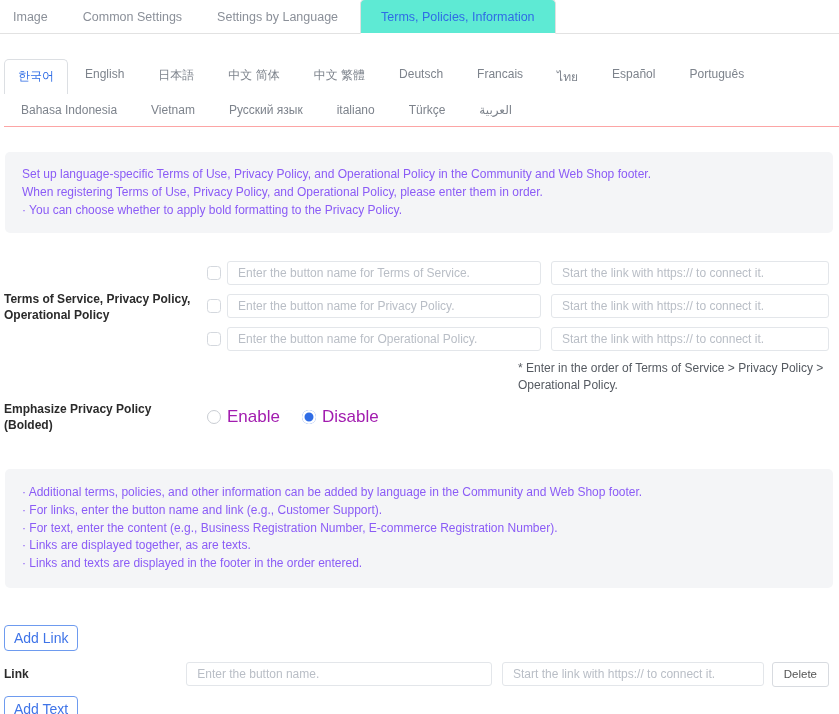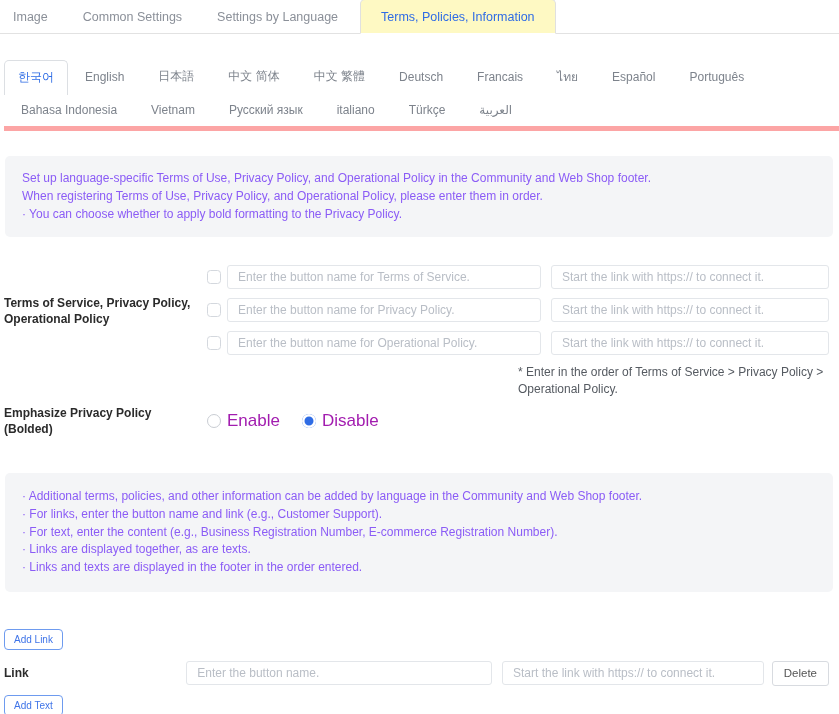--- a/index.html
+++ b/index.html
@@ -12,27 +12,27 @@
   }
 
   
   .top-tabs { display:flex; align-items:flex-end; border-bottom:1px solid #e2e2e2; height:34px; }
   .top-tab {
     padding:10px 13px 9px; color:#8b9099; font-size:12.5px; cursor:pointer; white-space:nowrap;
   }
   .top-tab + .top-tab { margin-left:9px; }
   .top-tab.active {
     color:#2f6ce5; border:1px solid #e0e0e0; border-bottom:1px solid #fff;
-    border-radius:5px 5px 0 0; background:#fef9c3; margin-bottom:-1px; padding:10px 20px 9px;
+    border-radius:5px 5px 0 0; background:#5eead4; margin-bottom:-1px; padding:10px 20px 9px;
   }
 
   
   .lang-bar {
-    display:flex; flex-wrap:wrap; align-items:center;
-    margin:25px 0 0 4px; border-bottom:5px solid #fca5a5;
+    display:flex; flex-wrap:wrap; align-items:flex-start;
+    margin:25px 0 0 4px; border-bottom:1px solid #fca5a5;
   }
   .lang-tab {
     padding:8px 17px 9px; color:#7d838c; font-size:12px; cursor:pointer; white-space:nowrap;
   }
   .lang-tab.active {
     color:#2f6ce5; border:1px solid #dcdfe3; border-bottom:none;
     border-radius:5px 5px 0 0; background:#fff; padding:8px 13px 9px;
   }
 
   
@@ -73,21 +73,21 @@
   }
   .radio.selected {
     border:none; background:#2f6ce5; box-shadow:inset 0 0 0 2.5px #fff;
     width:14px; height:14px;
   }
   .radio-label { color:#a21caf; font-size:17px; }
 
   
   .outline-btn {
     display:inline-block; border:1px solid #6e9bef; color:#3f74e8; background:#fff;
-    border-radius:4px; font-size:10px; padding:4px 9px; cursor:pointer;
+    border-radius:4px; font-size:14px; padding:4px 9px; cursor:pointer;
   }
   .add-link-btn { margin:37px 0 0 4px; }
   .add-text-btn { margin:9px 0 0 4px; }
 
   
   .footer-row { display:flex; align-items:center; margin:11px 10px 0 4px; }
   .footer-row-label { width:186px; padding-right:10px; }
   .link-name-input { width:312px; margin-right:10px; }
   .link-url-input { width:267px; margin-right:8px; }
   .delete-btn {

